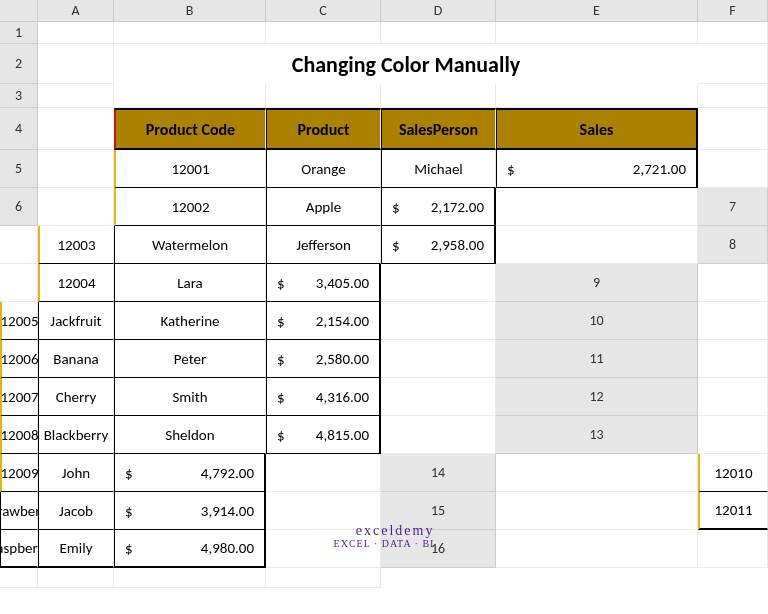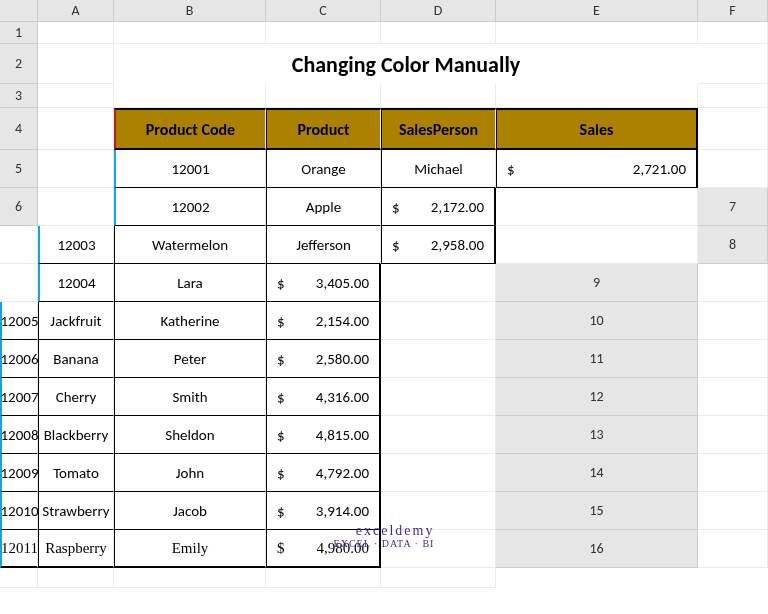--- a/index.html
+++ b/index.html
@@ -68,23 +68,23 @@
   }
   .thdr.first { border-left: 2px solid #b91c1c; }
   .thdr.last { border-right: 2px solid #000; }
   .tcell {
     justify-content: center;
     border-bottom: 1px solid #000;
     border-left: 1px solid #000;
     font-size: 15px;
     background:#fff;
   }
-  .tcell.first { border-left: 2px solid #0ea5e9; }
+  .tcell.first { border-left: 2px solid #eab308; }
   .tcell.last { border-right: 2px solid #000; }
-  .tcell.bottomrow { border-bottom: 2px solid #000; font-family: Liberation Serif, serif; }
+  .tcell.bottomrow { border-bottom: 2px solid #000; }
   .sales-cell {
     justify-content: space-between;
     padding: 0 10px;
   }
   .sales-cell .cur { }
   .sales-cell .amt { text-align: right; }
   .watermark {
     position: absolute;
     left: 50%;
     bottom: 65px;
@@ -222,21 +222,20 @@
   <div class="cell tcell">Sheldon</div>
   <div class="cell tcell last sales-cell">
       <span class="cur">$</span>
       <span class="amt">4,815.00</span>
     </div>
   <div class="cell"></div>
 
   <div class="rowhdr">13</div>
   <div class="cell"></div>
   <div class="cell tcell first">12009</div>
-  <div class="cell tcell">Tomato</div>
   <div class="cell tcell">John</div>
   <div class="cell tcell last sales-cell">
       <span class="cur">$</span>
       <span class="amt">4,792.00</span>
     </div>
   <div class="cell"></div>
 
   <div class="rowhdr">14</div>
   <div class="cell"></div>
   <div class="cell tcell first">12010</div>

